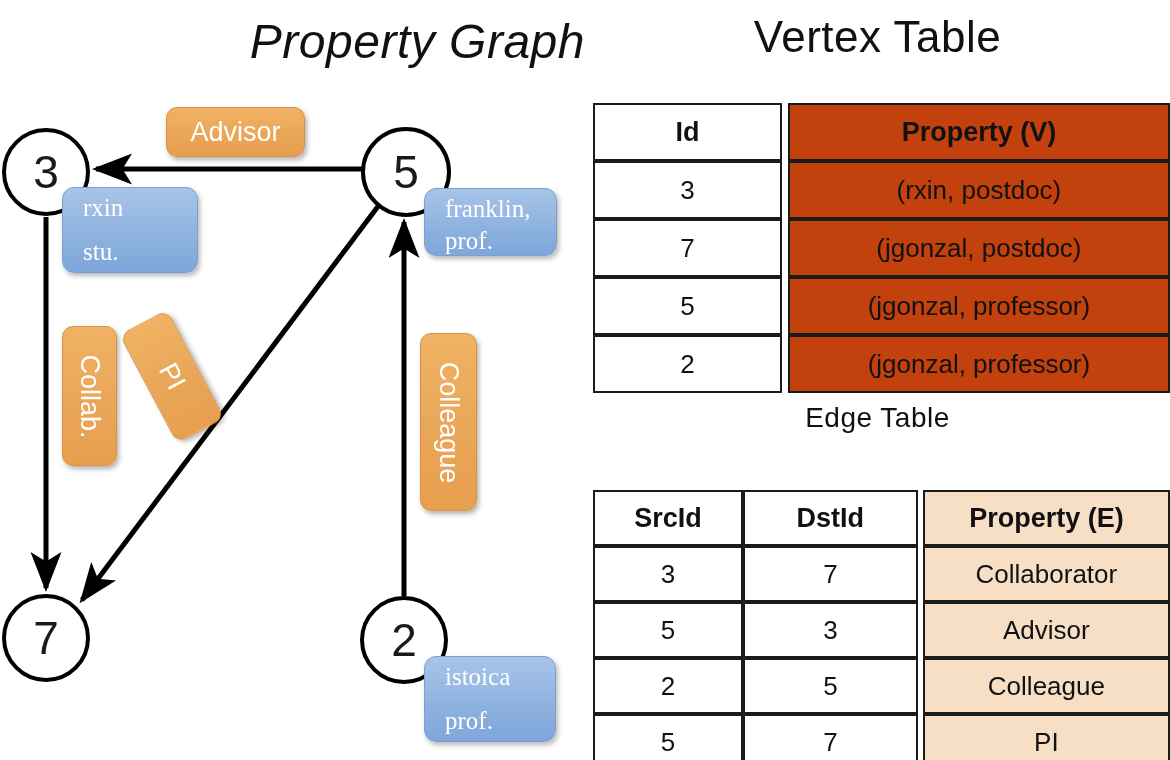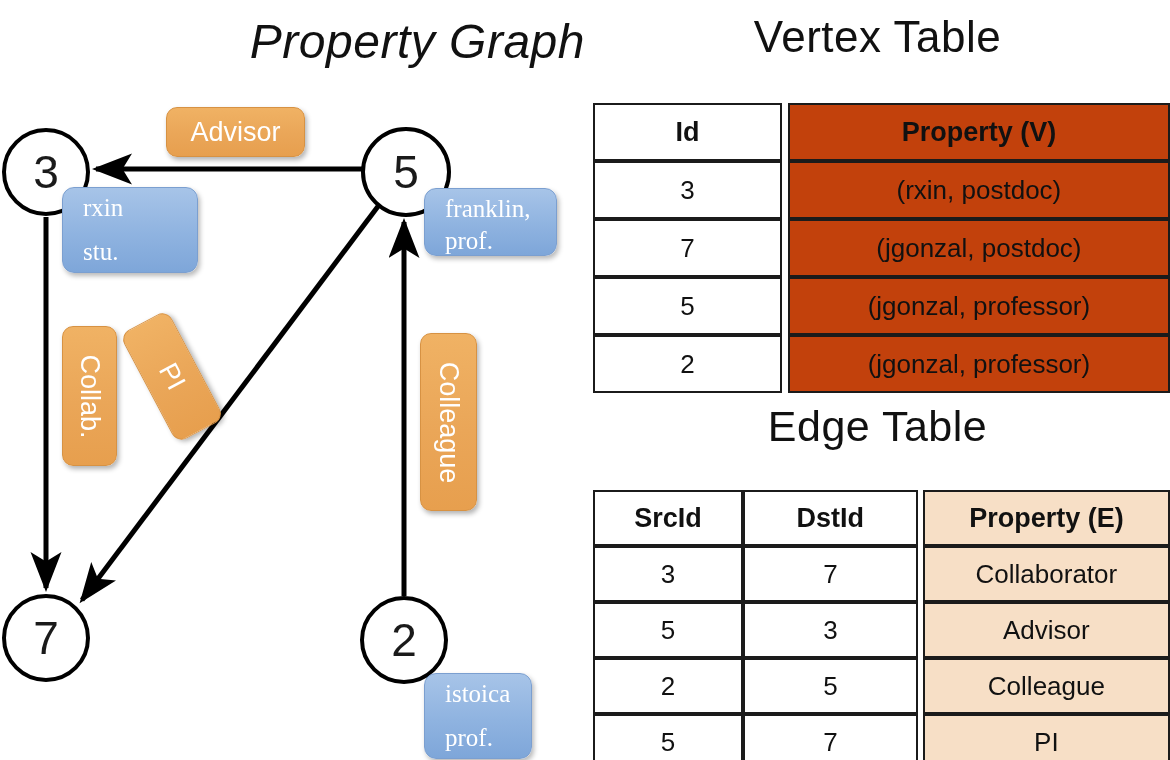--- a/index.html
+++ b/index.html
@@ -32,21 +32,21 @@
     font-style: italic;
   }
   #vertex-title {
     left: 585px; top: 12px; width: 585px;
     text-align: center;
     font-size: 44px;
   }
   #edge-title {
     left: 585px; top: 402px; width: 585px;
     text-align: center;
-    font-size: 43px;
+    font-size: 28px;
   }
 
   
   #graph-panel {
     position: absolute;
     left: 0; top: 0;
     width: 585px; height: 760px;
   }
   #edges-svg {
     position: absolute;
@@ -190,21 +190,21 @@
     <div class="line">rxin</div>
     <div class="line">stu.</div>
   </div>
 
   <div class="prop-box" style="left:424px; top:188px; width:133px; height:68px;">
     <div class="line">franklin,</div>
     <div class="line">prof.</div>
   </div>
 
 
-  <div class="prop-box" style="left:424px; top:673px; width:108px; height:86px;">
+  <div class="prop-box" style="left:424px; top:656px; width:132px; height:86px;">
     <div class="line">istoica</div>
     <div class="line">prof.</div>
   </div>
 
   <div class="edge-label" style="left:166px; top:107px; width:139px; height:50px;">
     <span class="txt">Advisor</span>
   </div>
 
   <div class="edge-label vert-lbl" style="left:62px; top:326px; width:55px; height:140px;">
     <span class="txt">Collab.</span>

